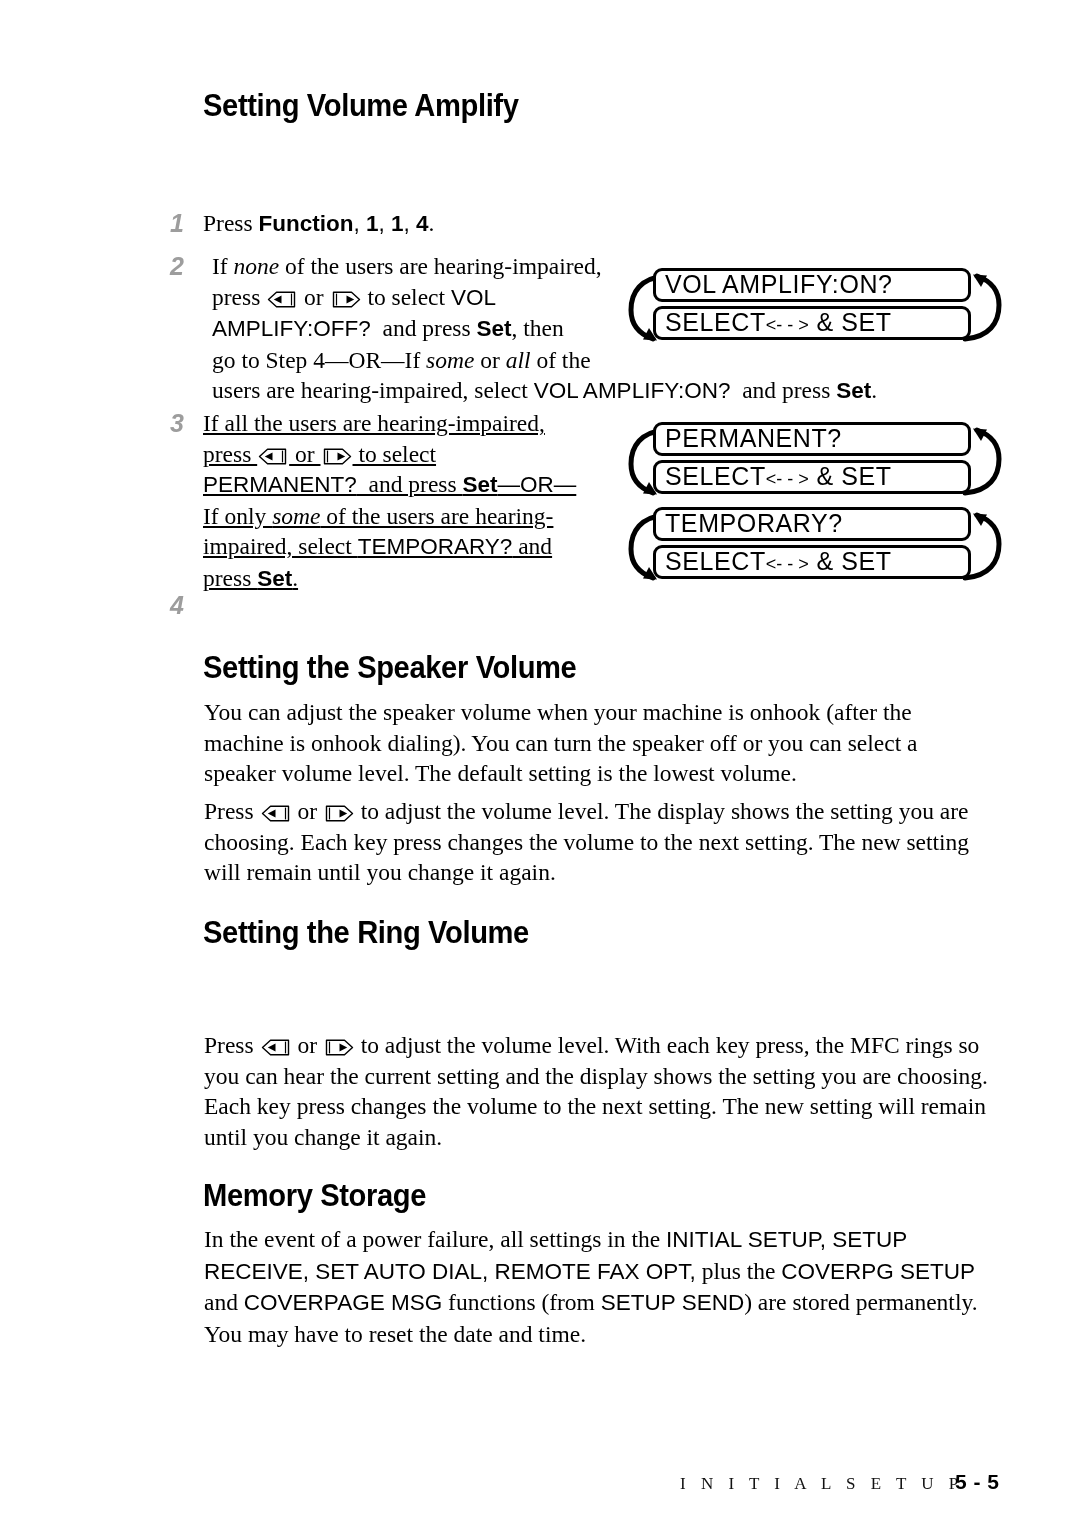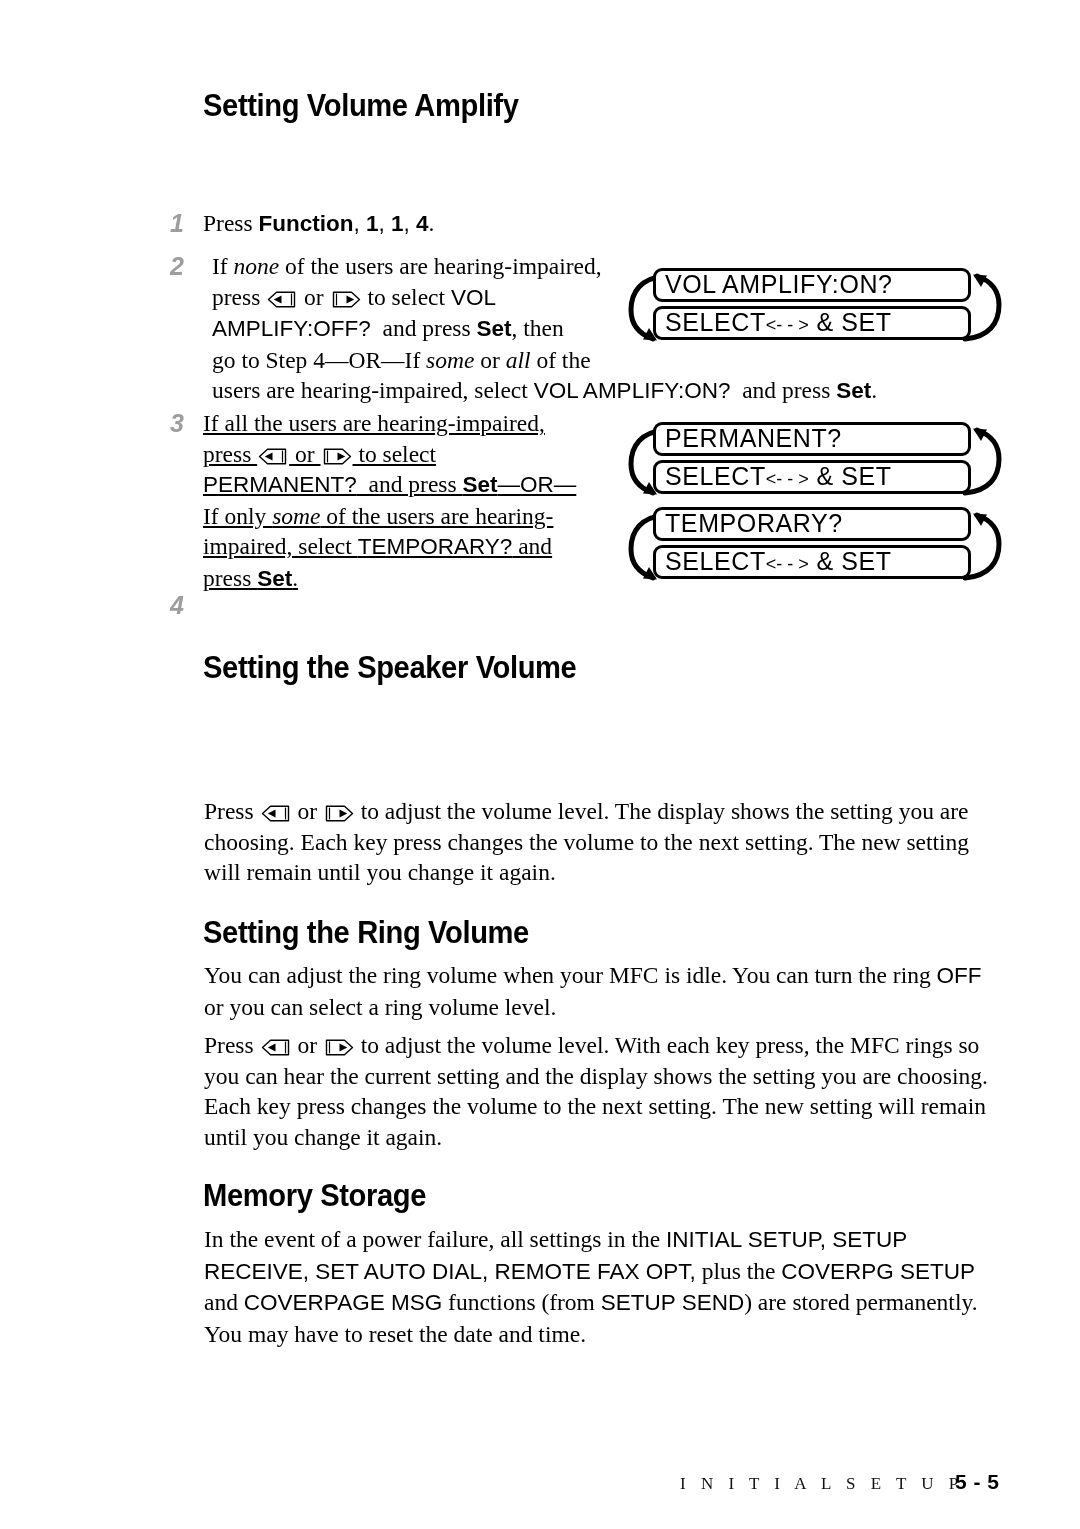--- a/index.html
+++ b/index.html
@@ -221,34 +221,34 @@
     <div class="arcR" style="left:334px; top:2px;">
       <svg width="46" height="76" viewBox="0 0 46 76">
         <path d="M6 69 C30 67, 40 53, 40 35 C40 21, 32 11, 18 6" fill="none" stroke="#000" stroke-width="5" stroke-linecap="round"></path>
         <path d="M14 4.5 L28 5.5 L22 17 Z" fill="#000"></path>
       </svg>
     </div>
   </div>
 
   <div class="h1" style="left:203px; top:650px;">Setting the Speaker Volume</div>
 
+  <div class="para" style="left:204px; top:697px; width:790px;">You can adjust the speaker volume when your machine is onhook (after the machine is onhook dialing). You can turn the speaker off or you can select a speaker volume level. The default setting is the lowest volume.</div>
 
   <div class="para" style="left:204px; top:796px; width:790px;">Press <span class="keyglyph"><svg width="30" height="17" viewBox="0 0 30 17">
           <path d="M9.5 1.2 L27.5 1.2 L27.5 15.8 L9.5 15.8 L1.5 8.5 Z" fill="#fff" stroke="#000" stroke-width="1.4" stroke-linejoin="round"></path>
           <path d="M24.5 2.6 L24.5 14.4" fill="none" stroke="#000" stroke-width="1.2"></path>
           <path d="M14.5 4.6 L14.5 12.4 L6.8 8.5 Z" fill="#000"></path>
         </svg></span> or <span class="keyglyph"><svg width="30" height="17" viewBox="0 0 30 17">
           <path d="M20.5 1.2 L2.5 1.2 L2.5 15.8 L20.5 15.8 L28.5 8.5 Z" fill="#fff" stroke="#000" stroke-width="1.4" stroke-linejoin="round"></path>
           <path d="M5.5 2.6 L5.5 14.4" fill="none" stroke="#000" stroke-width="1.2"></path>
           <path d="M15.5 4.6 L15.5 12.4 L23.2 8.5 Z" fill="#000"></path>
         </svg></span> to adjust the volume level. The display shows the setting you are choosing. Each key press changes the volume to the next setting. The new setting will remain until you change it again.</div>
 
   <div class="h1" style="left:203px; top:915px;">Setting the Ring Volume</div>
 
-  <div class="para" style="left:204px; top:960px; width:790px;">You can adjust the ring volume when your MFC is idle. You can turn the ring <span class="sans">OFF</span> or you can select a ring volume level.</div>
 
   <div class="para" style="left:204px; top:1030px; width:790px;">Press <span class="keyglyph"><svg width="30" height="17" viewBox="0 0 30 17">
           <path d="M9.5 1.2 L27.5 1.2 L27.5 15.8 L9.5 15.8 L1.5 8.5 Z" fill="#fff" stroke="#000" stroke-width="1.4" stroke-linejoin="round"></path>
           <path d="M24.5 2.6 L24.5 14.4" fill="none" stroke="#000" stroke-width="1.2"></path>
           <path d="M14.5 4.6 L14.5 12.4 L6.8 8.5 Z" fill="#000"></path>
         </svg></span> or <span class="keyglyph"><svg width="30" height="17" viewBox="0 0 30 17">
           <path d="M20.5 1.2 L2.5 1.2 L2.5 15.8 L20.5 15.8 L28.5 8.5 Z" fill="#fff" stroke="#000" stroke-width="1.4" stroke-linejoin="round"></path>
           <path d="M5.5 2.6 L5.5 14.4" fill="none" stroke="#000" stroke-width="1.2"></path>
           <path d="M15.5 4.6 L15.5 12.4 L23.2 8.5 Z" fill="#000"></path>
         </svg></span> to adjust the volume level. With each key press, the MFC rings so you can hear the current setting and the display shows the setting you are choosing. Each key press changes the volume to the next setting. The new setting will remain until you change it again.</div>

